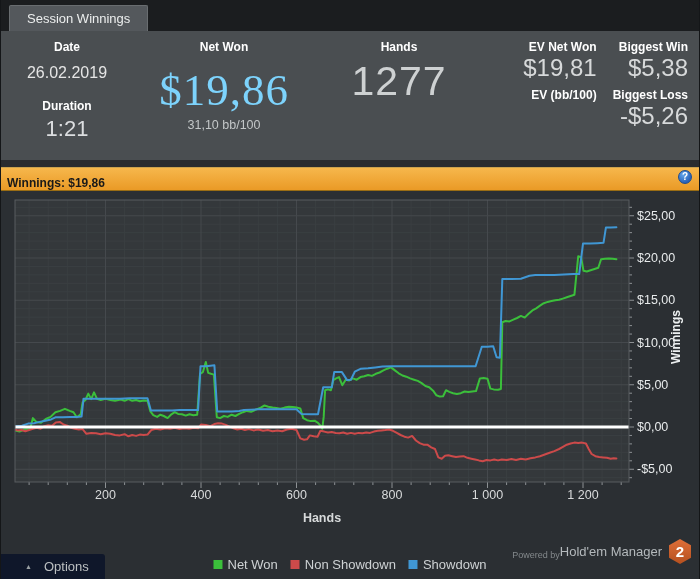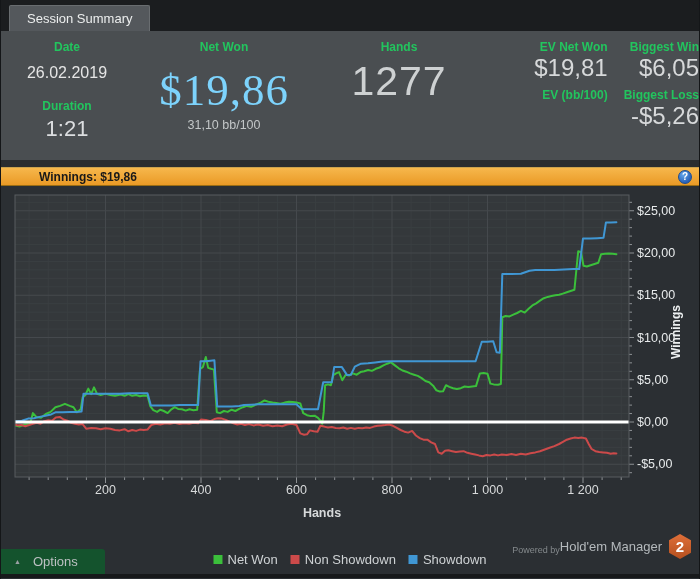--- a/index.html
+++ b/index.html
@@ -8,78 +8,78 @@
             box-sizing:border-box; border-left:1px solid #141618; border-right:1px solid #141618; }
 
   
   .tabbar { height:31px; background:#1b1d1f; position:relative; flex:none; }
   .tab { position:absolute; left:8px; top:5px; height:26px; padding:0 17px; background:#54585c;
          color:#eceeee; font-size:13px; display:flex; align-items:center;
          border:1px solid #696d70; border-bottom:none; border-radius:2px 2px 0 0; box-sizing:border-box; }
 
   
   .stats { height:129px; background:#4a4e51; flex:none; display:flex; padding-top:9px; box-sizing:border-box; }
-  .slabel { color:#22c55e; font-size:12px; font-weight:bold; }
+  .slabel { color:#ffffff; font-size:12px; font-weight:bold; }
   .col-date { width:132px; text-align:center; }
   .v-date { color:#e5e5e5; font-size:16px; margin-top:10px; }
   .v-dur  { color:#dcdee0; font-size:22px; margin-top:3px; }
   .col-date .slabel.second { margin-top:17px; }
   .col-networn { width:182px; text-align:center; }
   .v-networn { color:#7dd3fc; font-size:45px; line-height:48px; margin-top:12px; letter-spacing:1px;font-family:Liberation Serif, serif; }
   .v-bb100 { color:#c3c7c8; font-size:12.5px; margin-top:4px; }
   .col-hands { width:168px; text-align:center; }
   .v-hands { color:#ced1d2; font-size:41px; line-height:46px; margin-top:4px; letter-spacing:1px; }
-  .rightblock { flex:1; display:flex; justify-content:flex-end; padding-right:0; gap:16px; }
+  .rightblock { flex:1; display:flex; justify-content:flex-end; padding-right:11px; gap:16px; }
   .rcol { text-align:right; }
   .rcell .slabel { font-size:12px; }
   .rval { color:#d7d9da; font-size:24px; line-height:26px; margin-top:1px; }
   .rcell.second { margin-top:7px; }
 
   .gap-strip { height:7px; background:#292c2f; flex:none; }
 
   
-  .winnings-bar { height:19px; flex:none; background:linear-gradient(#f6b74c, #ea9a26);
+  .winnings-bar { height:24px; flex:none; background:linear-gradient(#f6b74c, #ea9a26);
                   border-top:1px solid #caa24e; border-bottom:1px solid #9a6d14; box-sizing:border-box;
-                  display:flex; align-items:center; position:relative;padding-left:32px; }
+                  display:flex; align-items:flex-end; position:relative; }
   .winnings-text { color:#191919; font-size:12px; font-weight:bold; padding-left:6px; }
   .help-icon { position:absolute; right:7px; top:2px; width:14px; height:14px; border-radius:50%;
                background:radial-gradient(circle at 35% 30%, #63a7ec, #2a62b8 70%);
                border:1px solid #1d4c90; box-sizing:border-box; color:#fff; font-size:10px; font-weight:bold;
                display:flex; align-items:center; justify-content:center; line-height:1; cursor:pointer; }
 
   
   .chart-section { height:348px; flex:none; position:relative; background:#2b2f33; }
   .chart-section svg { position:absolute; left:0; top:0; }
 
   
   .footer { height:40px; flex:none; position:relative; background:#2b2f33; }
-  .options-btn { position:absolute; left:0; bottom:0; width:104px; height:25px; background:#14532d;
+  .options-btn { position:absolute; left:0; bottom:0; width:104px; height:25px; background:#0f172a;
                  color:#bcc0c2; font-size:13px; display:flex; align-items:center; gap:12px;
-                 padding-left:13px; box-sizing:border-box; border-radius:0 3px 0 0; cursor:pointer; }
+                 padding-left:24px; box-sizing:border-box; border-radius:0 3px 0 0; cursor:pointer; }
   .chev-up { font-size:7px; color:#9aa0a3; }
   .legend { position:absolute; left:50%; transform:translateX(-50%); bottom:7px; display:flex; gap:13px; }
   .legend-item { display:flex; align-items:center; gap:5px; cursor:pointer; }
   .legend-sq { width:9px; height:9px; flex:none; }
   .legend-label { color:#ced2d4; font-size:13px; }
   .poweredby { position:absolute; right:8px; top:0px; display:flex; align-items:center; gap:7px; }
   .pb-texts { display:flex; flex-direction:row; align-items:flex-end; }
   .pb-small { color:#84898c; font-size:9px; }
   .pb-brand { color:#b4b9bc; font-size:13px; line-height:16px; }
   .pb-badge { width:22px; height:25px; background:linear-gradient(#df6f39,#b5501f);
               clip-path:polygon(50% 0,100% 25%,100% 75%,50% 100%,0 75%,0 25%);
               color:#fff; font-size:15px; font-weight:bold; display:flex; align-items:center; justify-content:center; }
   .bottom-strip { height:4px; background:#17191b; flex:none; }
 </style>
 </head>
 <body>
 
 <div class="window">
 
   <div class="tabbar">
-    <div class="tab">Session Summary</div>
+    <div class="tab">Session Winnings</div>
   </div>
 
   <div class="stats">
     <div class="col-date">
       <div class="slabel">Date</div>
       <div class="v-date">26.02.2019</div>
       <div class="slabel second">Duration</div>
       <div class="v-dur">1:21</div>
     </div>
     <div class="col-networn">
@@ -97,21 +97,21 @@
           <div class="slabel">EV Net Won</div>
           <div class="rval">$19,81</div>
         </div>
         <div class="rcell second">
           <div class="slabel">EV (bb/100)</div>
         </div>
       </div>
       <div class="rcol">
         <div class="rcell">
           <div class="slabel">Biggest Win</div>
-          <div class="rval">$6,05</div>
+          <div class="rval">$5,38</div>
         </div>
         <div class="rcell second">
           <div class="slabel">Biggest Loss</div>
           <div class="rval">-$5,26</div>
         </div>
       </div>
     </div>
   </div>
 
   <div class="gap-strip"></div>

